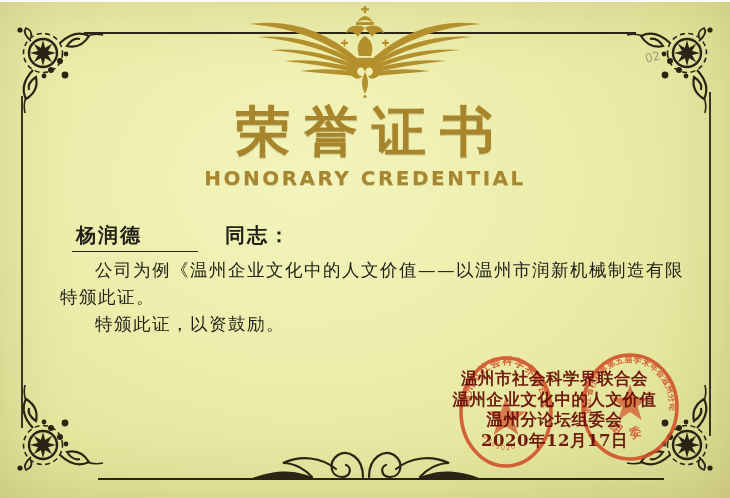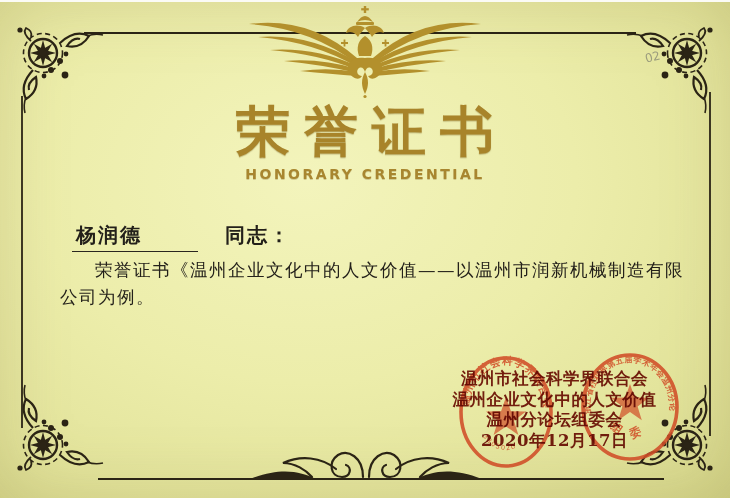--- a/index.html
+++ b/index.html
@@ -17,21 +17,21 @@
   .layer{position:absolute;left:0;top:0;width:730px;height:498px;}
   
   .title{
     position:absolute;left:0;top:96px;width:730px;text-align:center;
     font-size:54px;font-weight:bold;letter-spacing:14px;text-indent:14px;
     color:#a8842a;text-shadow:0 1px 1px rgba(110,82,18,.35);
   }
   .subtitle{
     position:absolute;left:0;top:166px;width:730px;text-align:center;
     font-family:"DejaVu Sans","Liberation Sans",sans-serif;
-    font-size:14px;font-weight:bold;letter-spacing:2.5px;
+    font-size:20px;font-weight:bold;letter-spacing:2.5px;
     color:#a8862f;text-shadow:0 1px 0 rgba(110,82,18,.25);
   }
   
   .recipient{
     position:absolute;left:72px;top:222px;
     font-size:20px;font-weight:bold;color:#23201a;letter-spacing:2px;
   }
   .name-underline{
     display:inline-block;min-width:118px;text-align:left;
     border-bottom:1.8px solid #2a261f;padding:0 4px 2px 4px;
@@ -170,22 +170,23 @@
 </svg>
 
 <div class="title">荣誉证书</div>
 <div class="subtitle">HONORARY CREDENTIAL</div>
 
 <div class="recipient">
   <span class="name-underline">杨润德</span><span class="salutation">同志：</span>
 </div>
 
 <div class="body-text">
-  <div class="body-line indent">荣誉证书《温州企业文化中的人文价值——以温州市润新机械制造有限</div>
-  <div class="body-line">公司为例。</div>
+  <div class="body-line indent">公司为例《温州企业文化中的人文价值——以温州市润新机械制造有限</div>
+  <div class="body-line">特颁此证。</div>
+  <div class="body-line indent">特颁此证，以资鼓励。</div>
 </div>
 
 <div class="signature">
   <div>温州市社会科学界联合会</div>
   <div>温州企业文化中的人文价值</div>
   <div>温州分论坛组委会</div>
   <div>2020年12月17日</div>
 </div>
 
 <div class="pencil-note">02</div>

